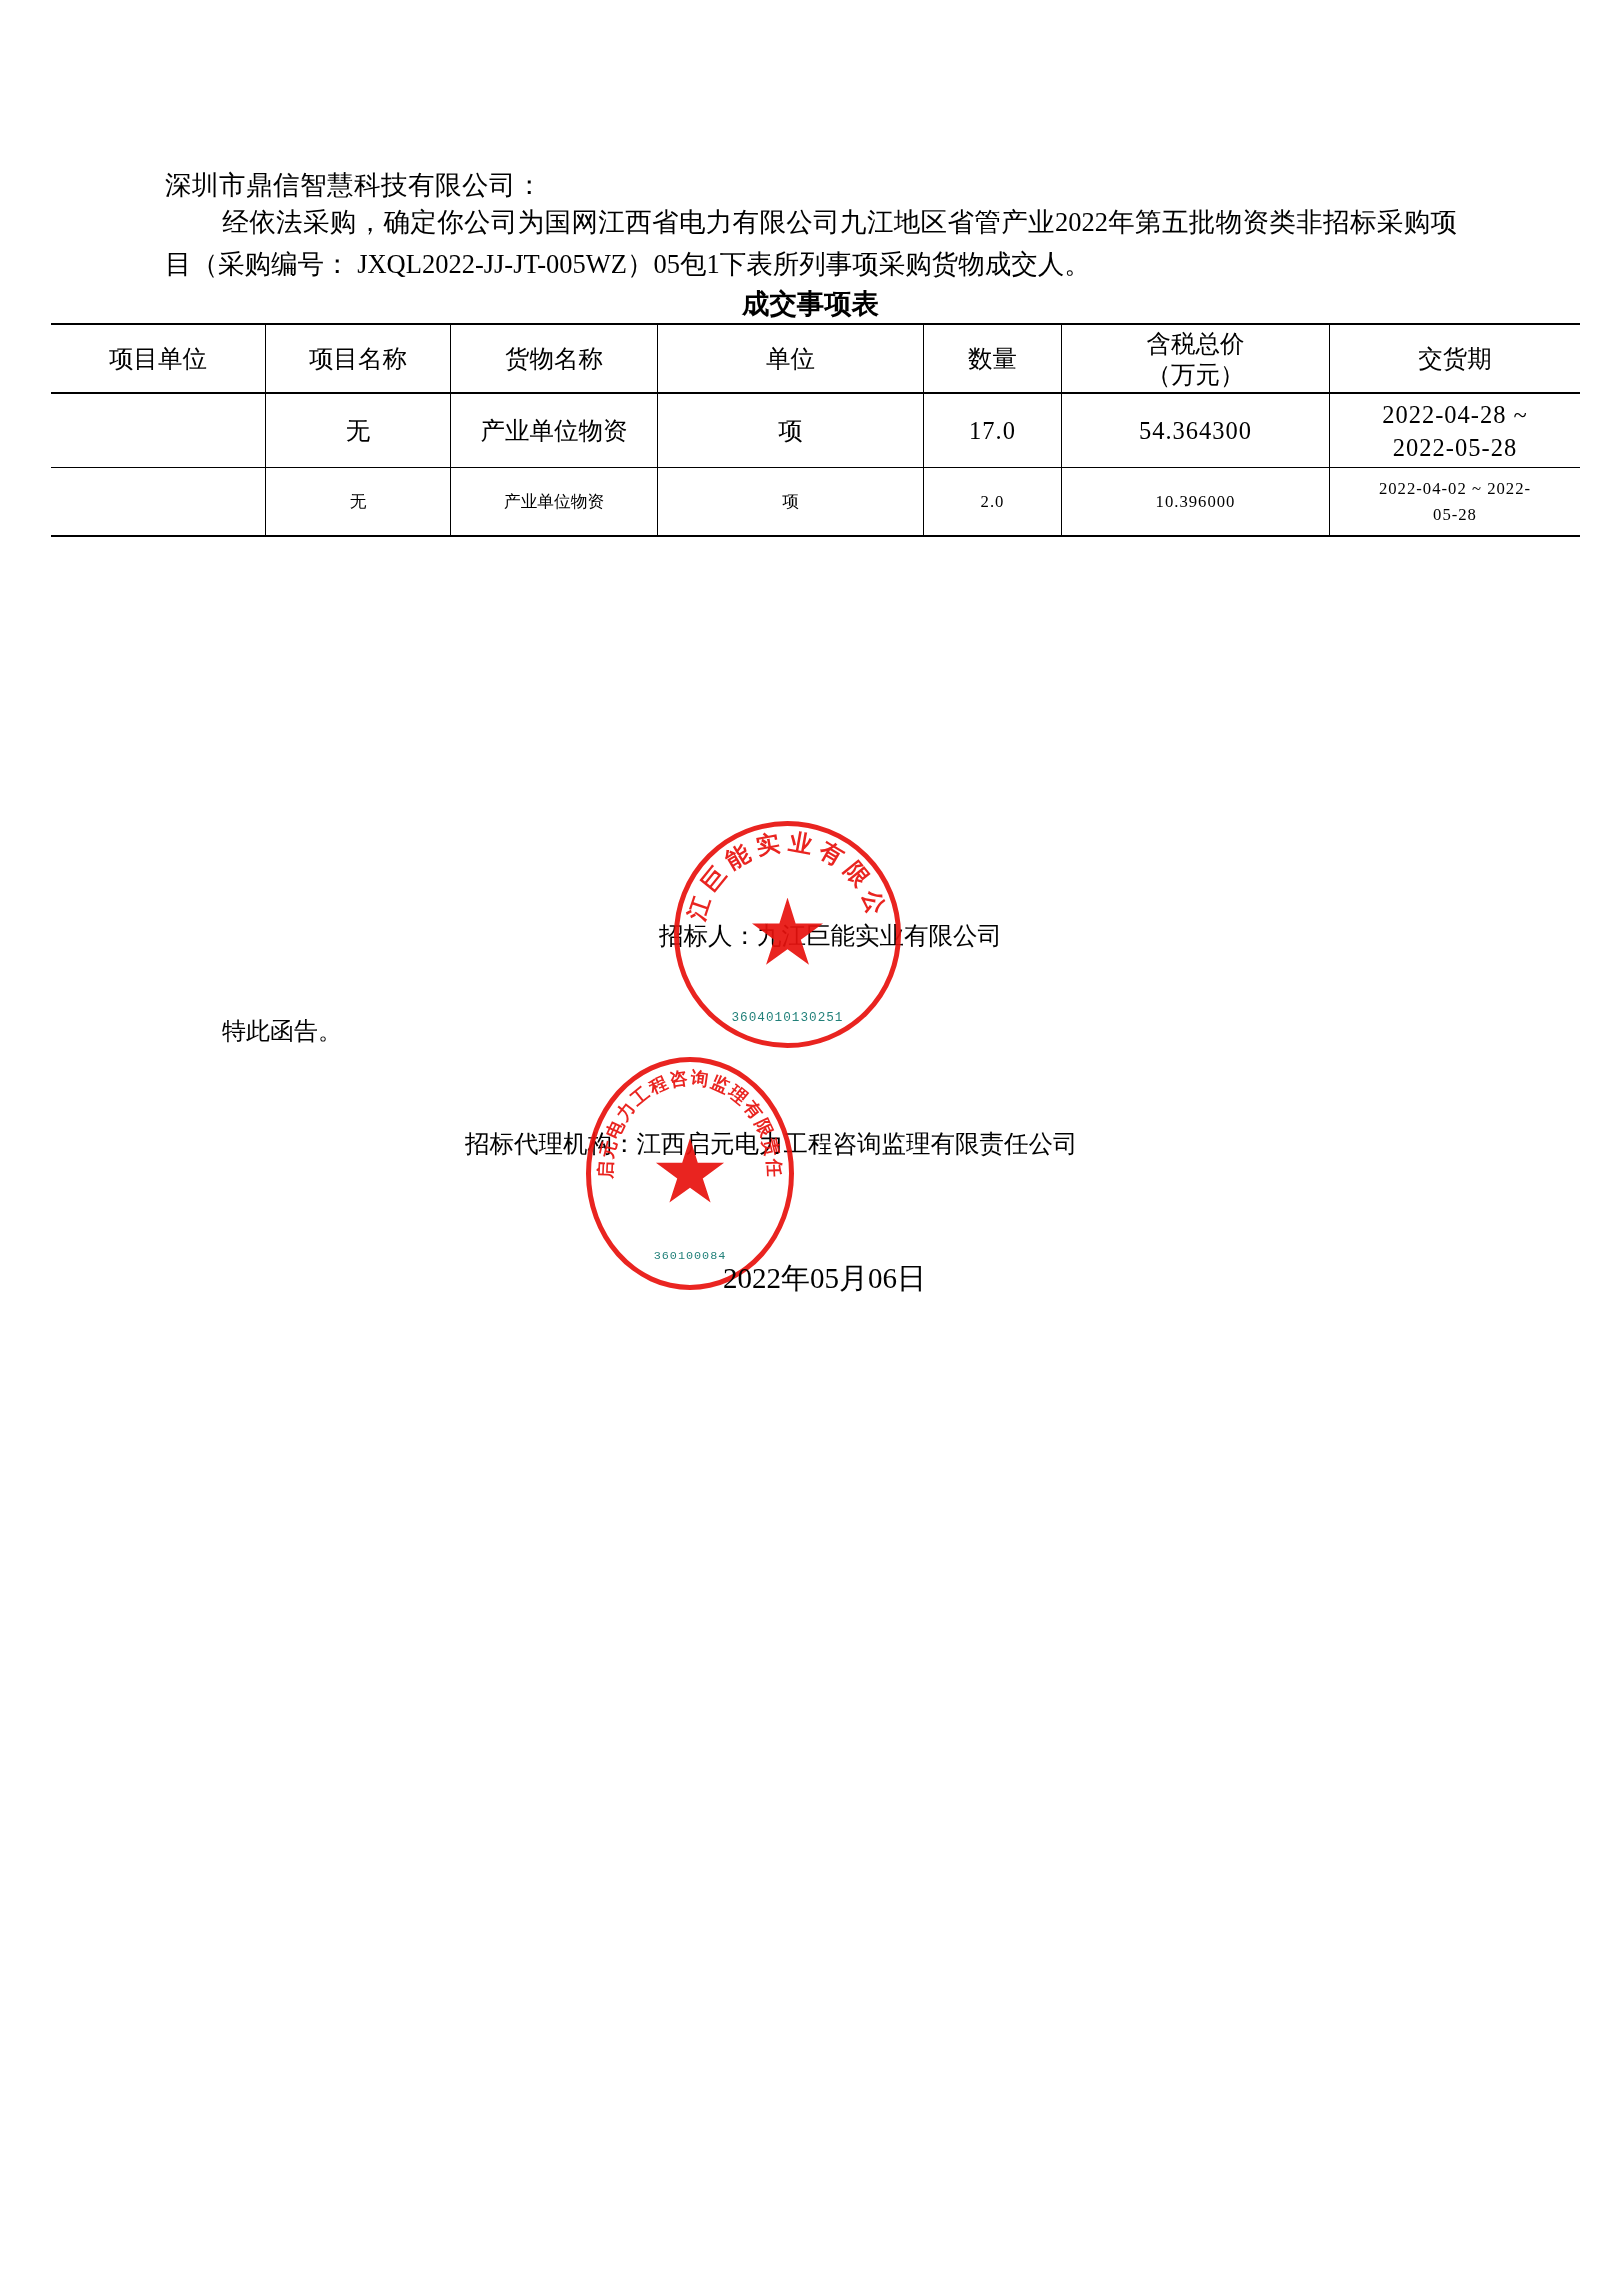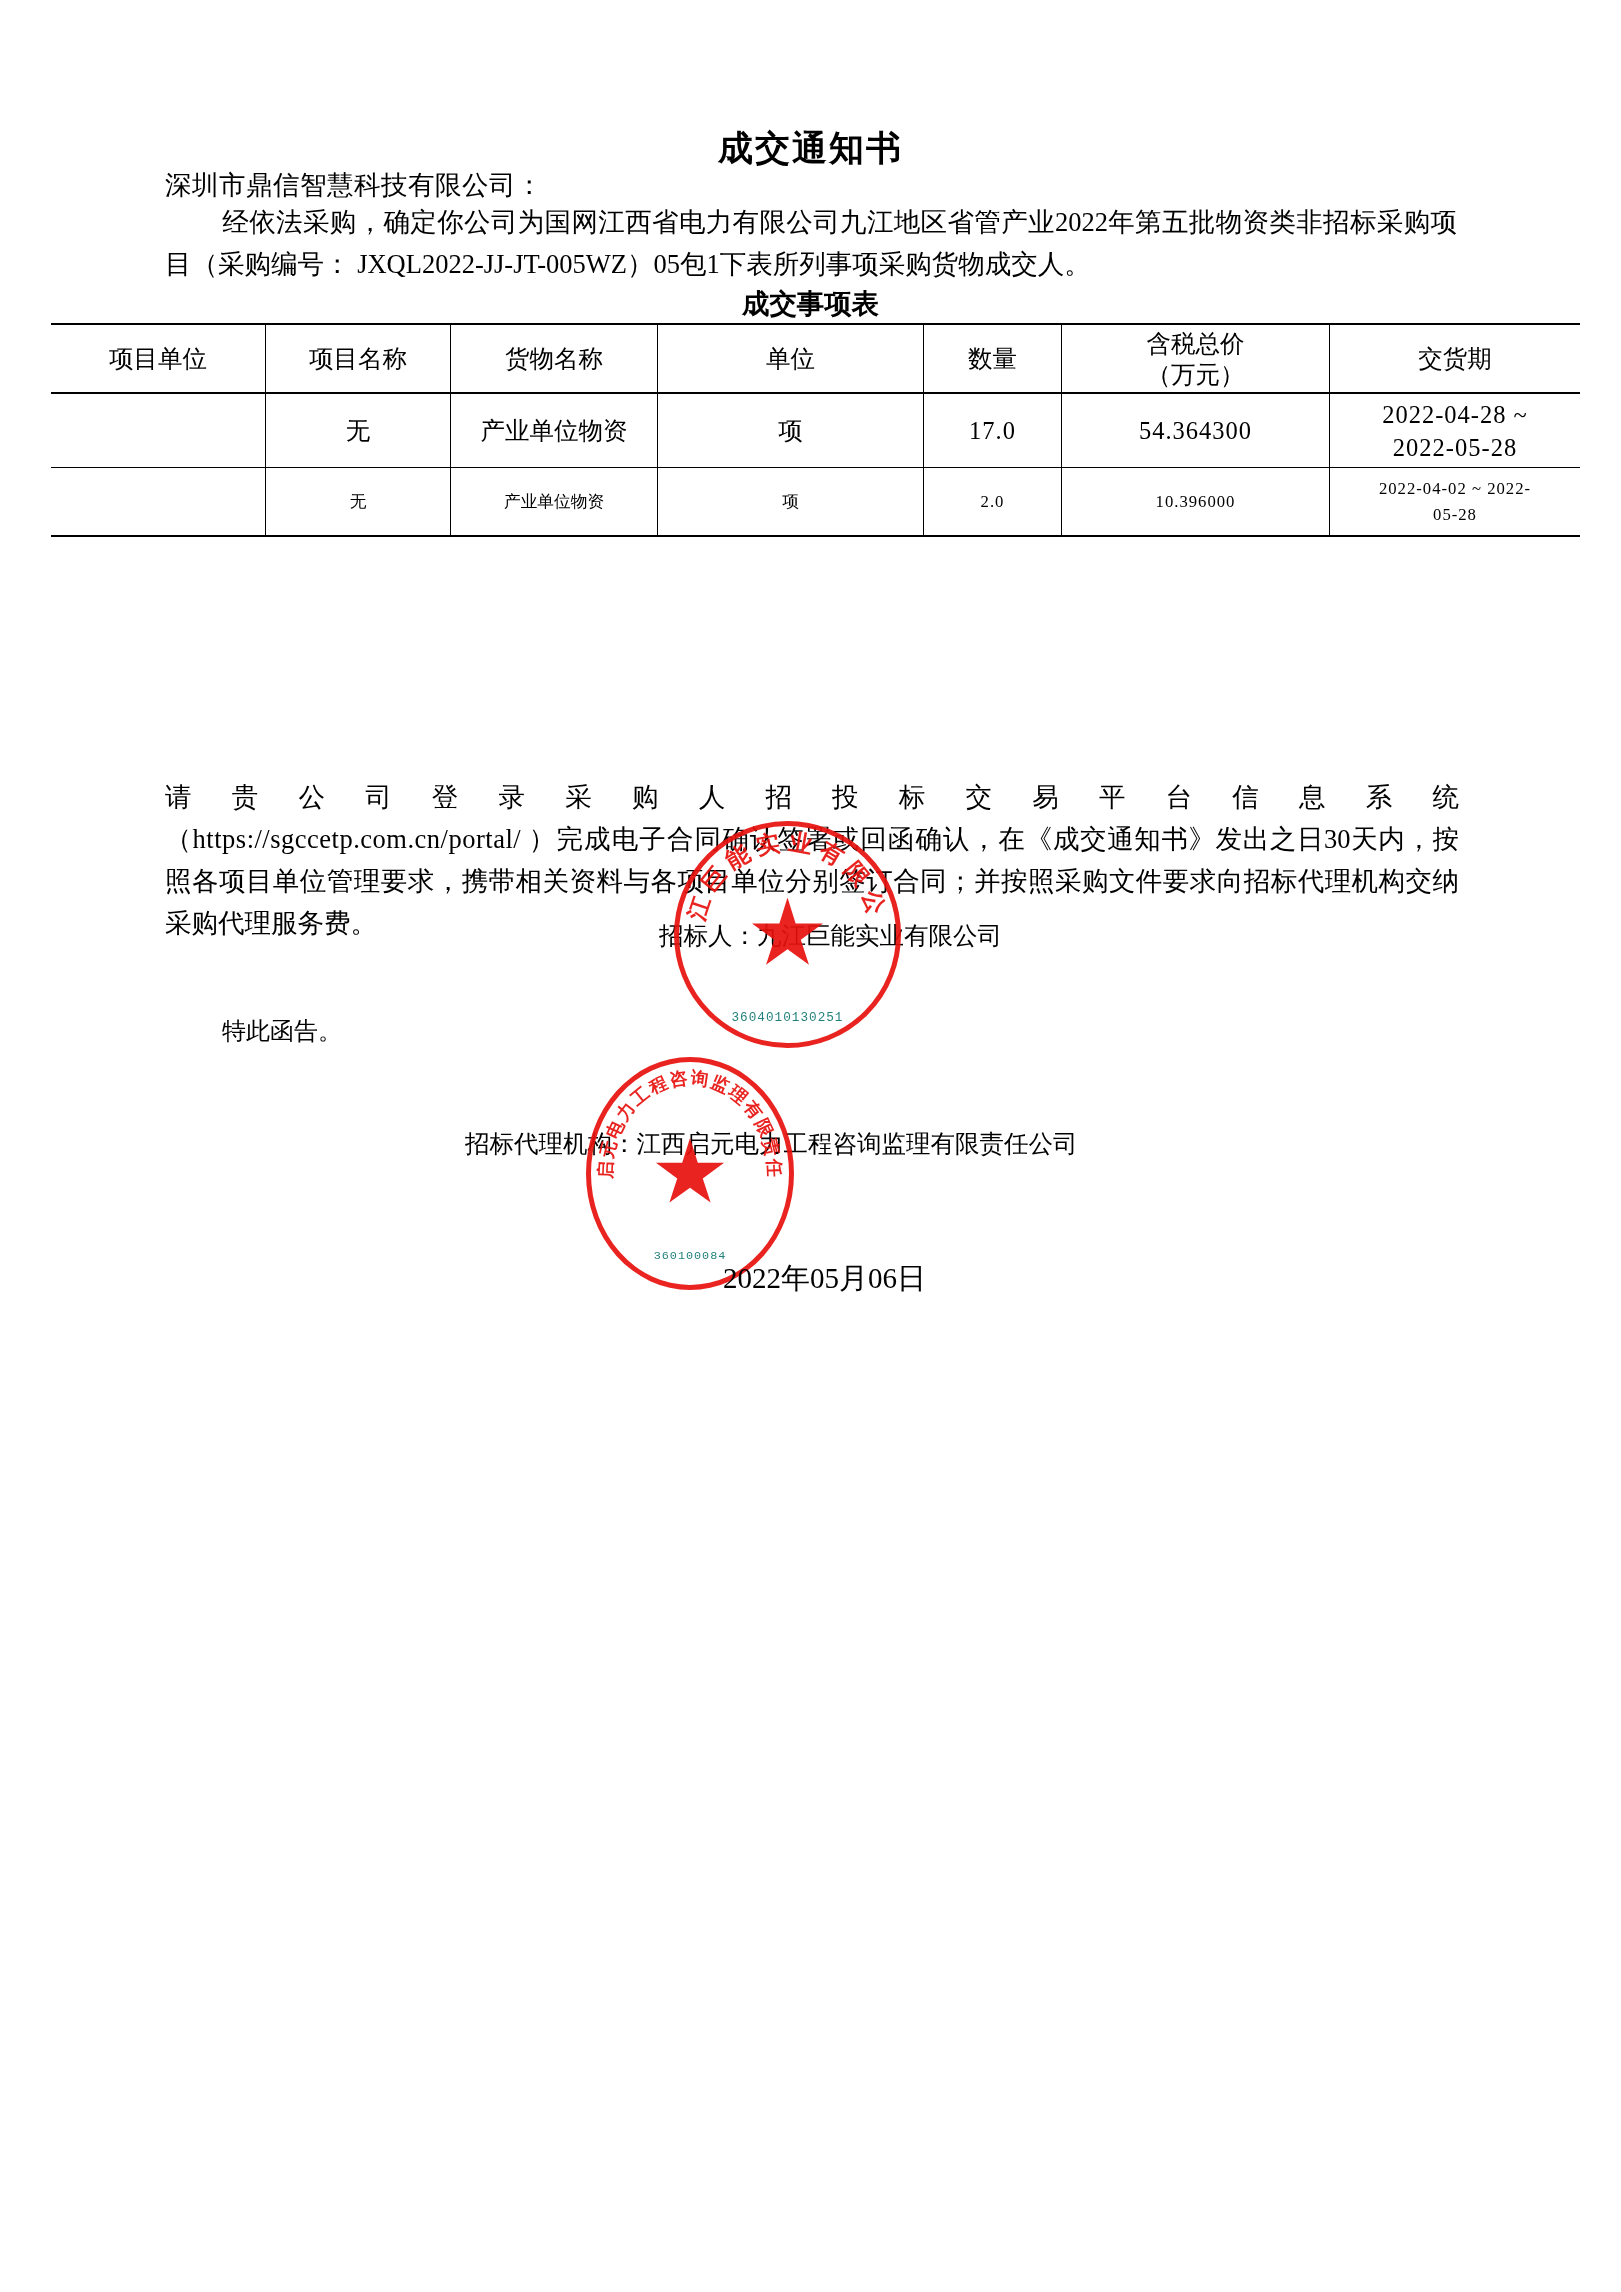--- a/index.html
+++ b/index.html
@@ -202,21 +202,20 @@
     font-family: "Liberation Mono", "DejaVu Sans Mono", monospace;
     letter-spacing: 1px;
   }
   .seal-oval .code { bottom: 21.6px; font-size: 11.8px; }
 </style>
 </head>
 <body>
 
 <div class="page">
 
-  <div class="doc-title">成交通知书</div>
 
   <div class="addressee">深圳市鼎信智慧科技有限公司：</div>
 
   <div class="intro">
     <span class="indent"></span><span>经依法采购，确定你公司为国网江西省电力有限公司九江地区省管产业2022年第五批物资类非招标采购项目（采购编号： JXQL2022-JJ-JT-005WZ）05包1下表所列事项采购货物成交人。</span>
   </div>
 
   <div class="table-caption">成交事项表</div>
 
   <div class="tbl-wrap">
@@ -257,23 +256,20 @@
           <td class="num">10.396000</td>
           <td class="num dates">
             <div>2022-04-02 ~ 2022-</div>
             <div>05-28</div>
           </td>
         </tr>
       </tbody>
     </table>
   </div>
 
-  <div class="body-para">
-    <span class="first-line-spread">请贵公司登录采购人招投标交易平台信息系统</span><span class="mono-ish">（https://sgccetp.com.cn/portal/ ）完成电子合同确认签署或回函确认，在</span><span>《成交通知书》发出之日30天内，按照各项目单位管理要求，携带相关资料与</span><span>各项目单位分别签订合同；并按照采购文件要求向招标代理机构交纳采购代理</span><span>服务费。</span>
-  </div>
 
   <div class="closing">
     <span class="indent"></span><span>特此函告。</span>
   </div>
 
   <div class="sig-line sig-tenderer">
     <span>招标人：</span><span>九江巨能实业有限公司</span>
   </div>
 
   <div class="seal seal-round">

